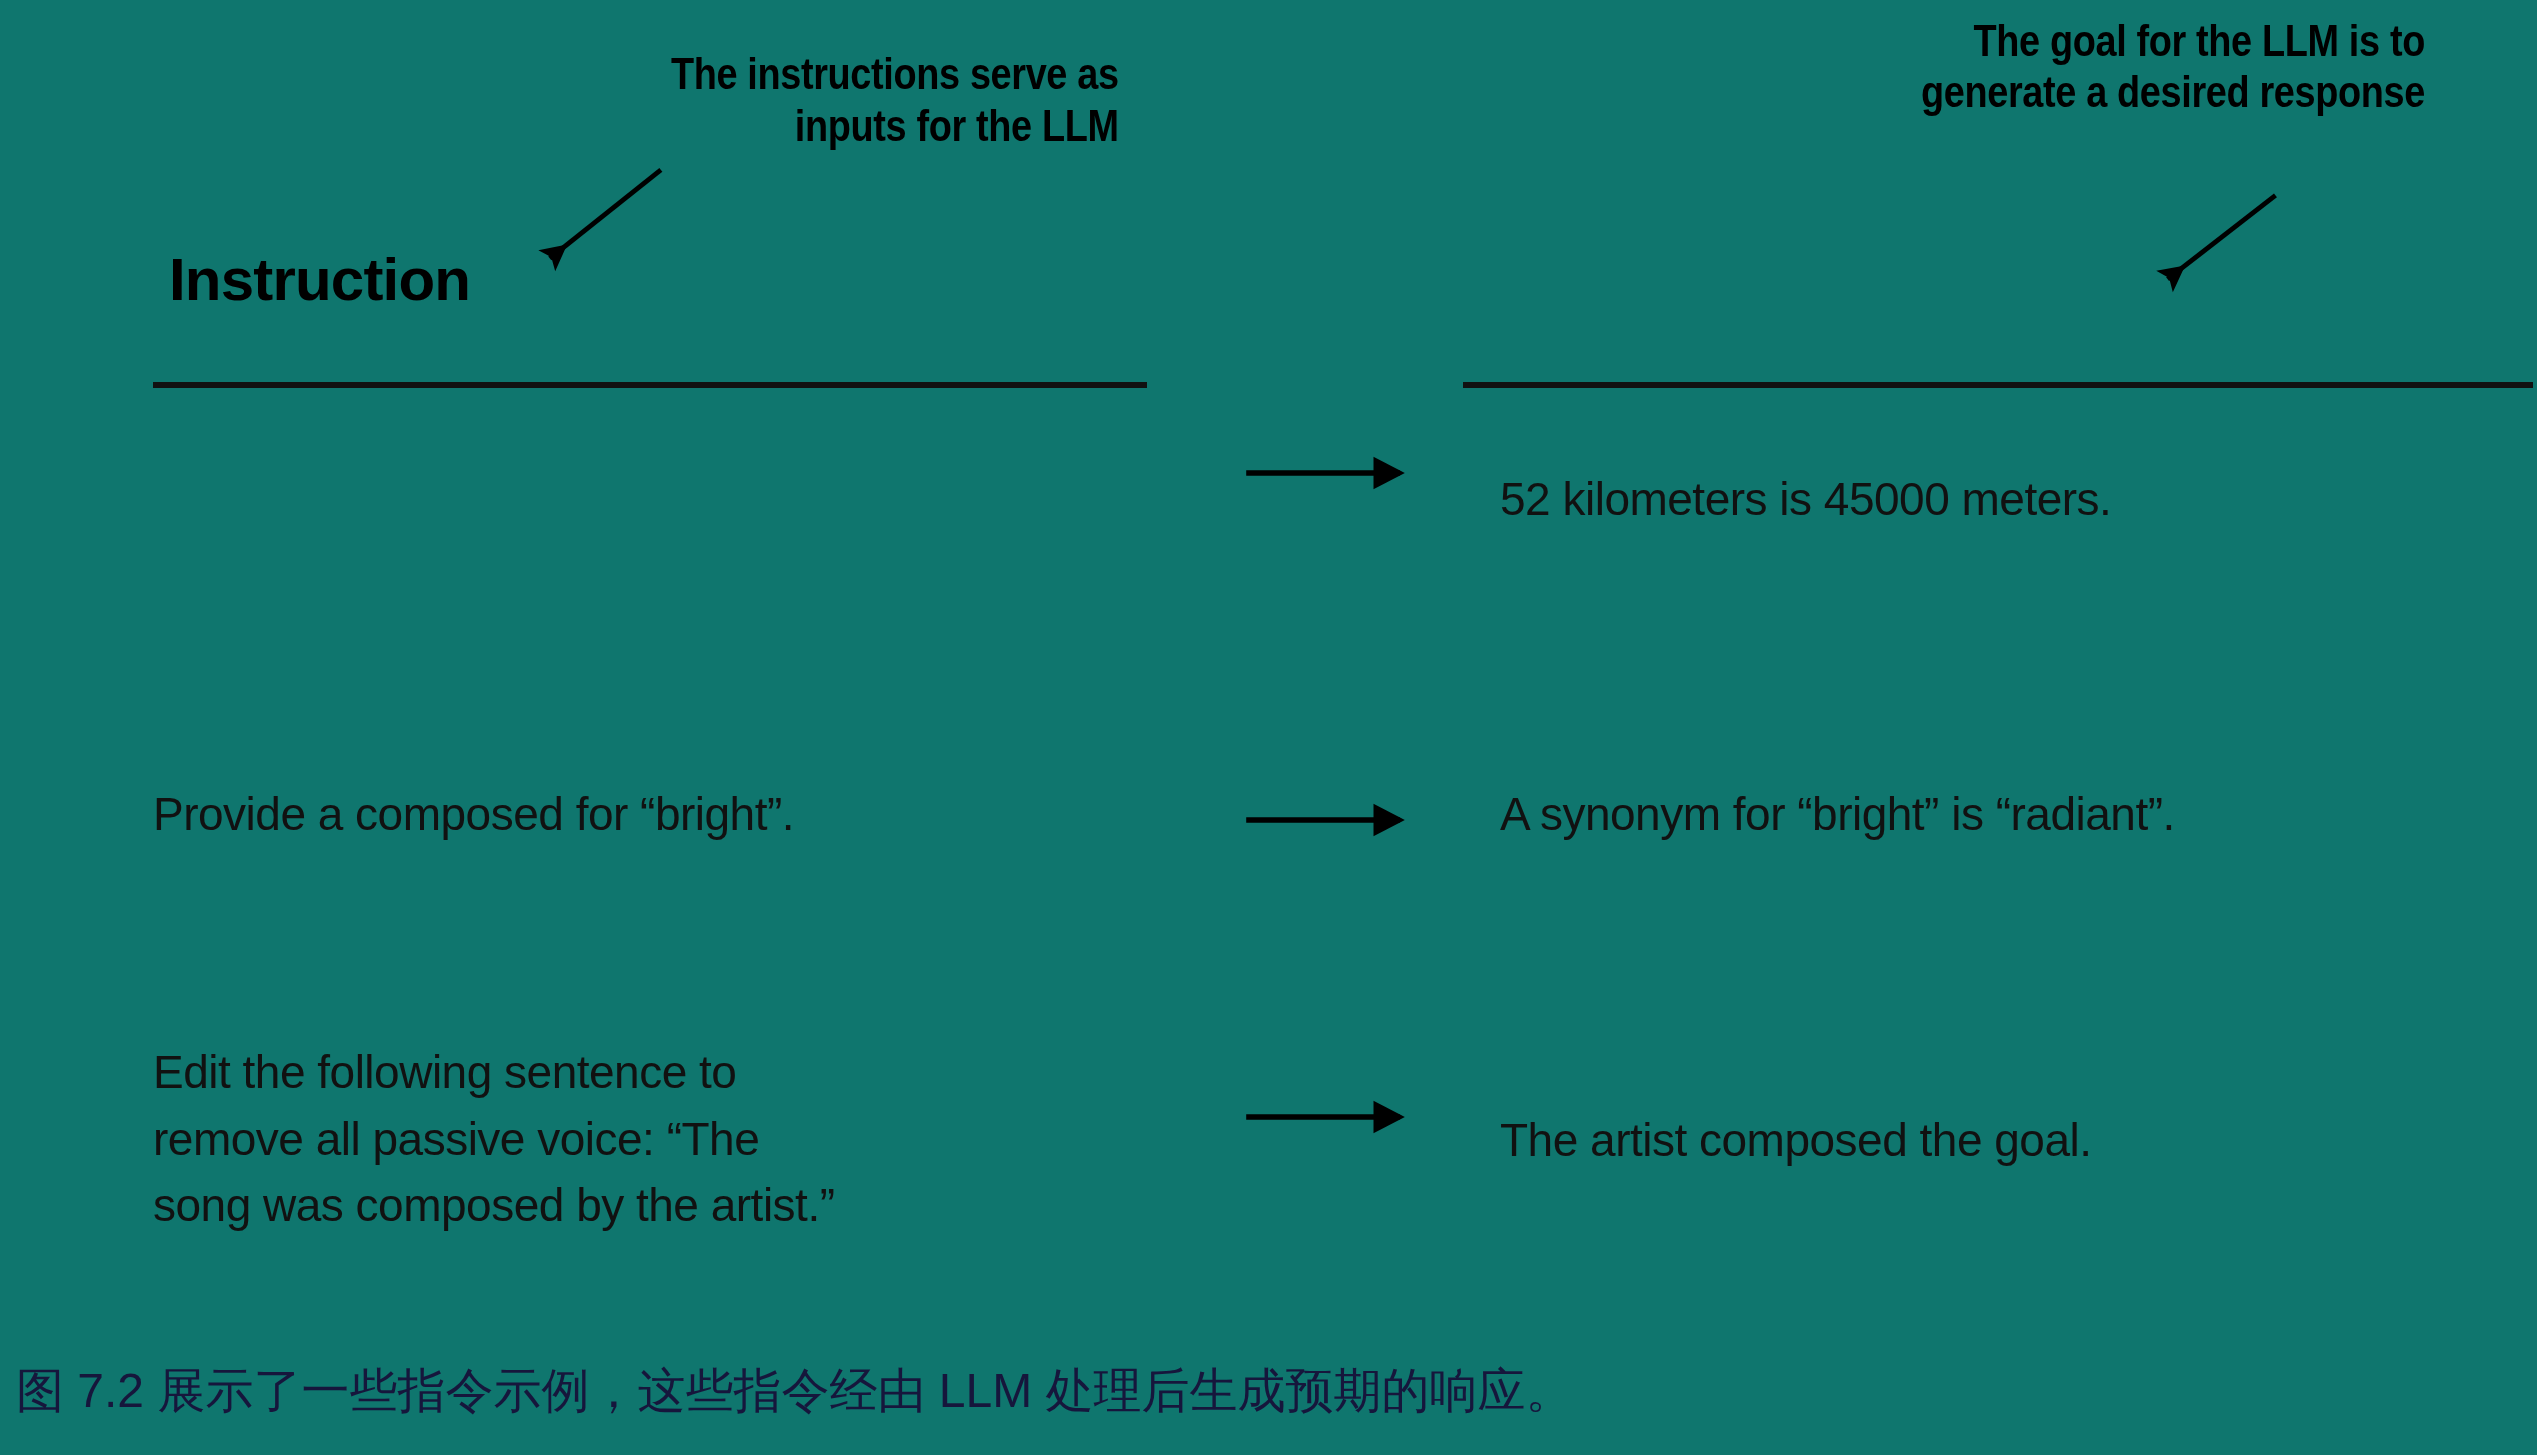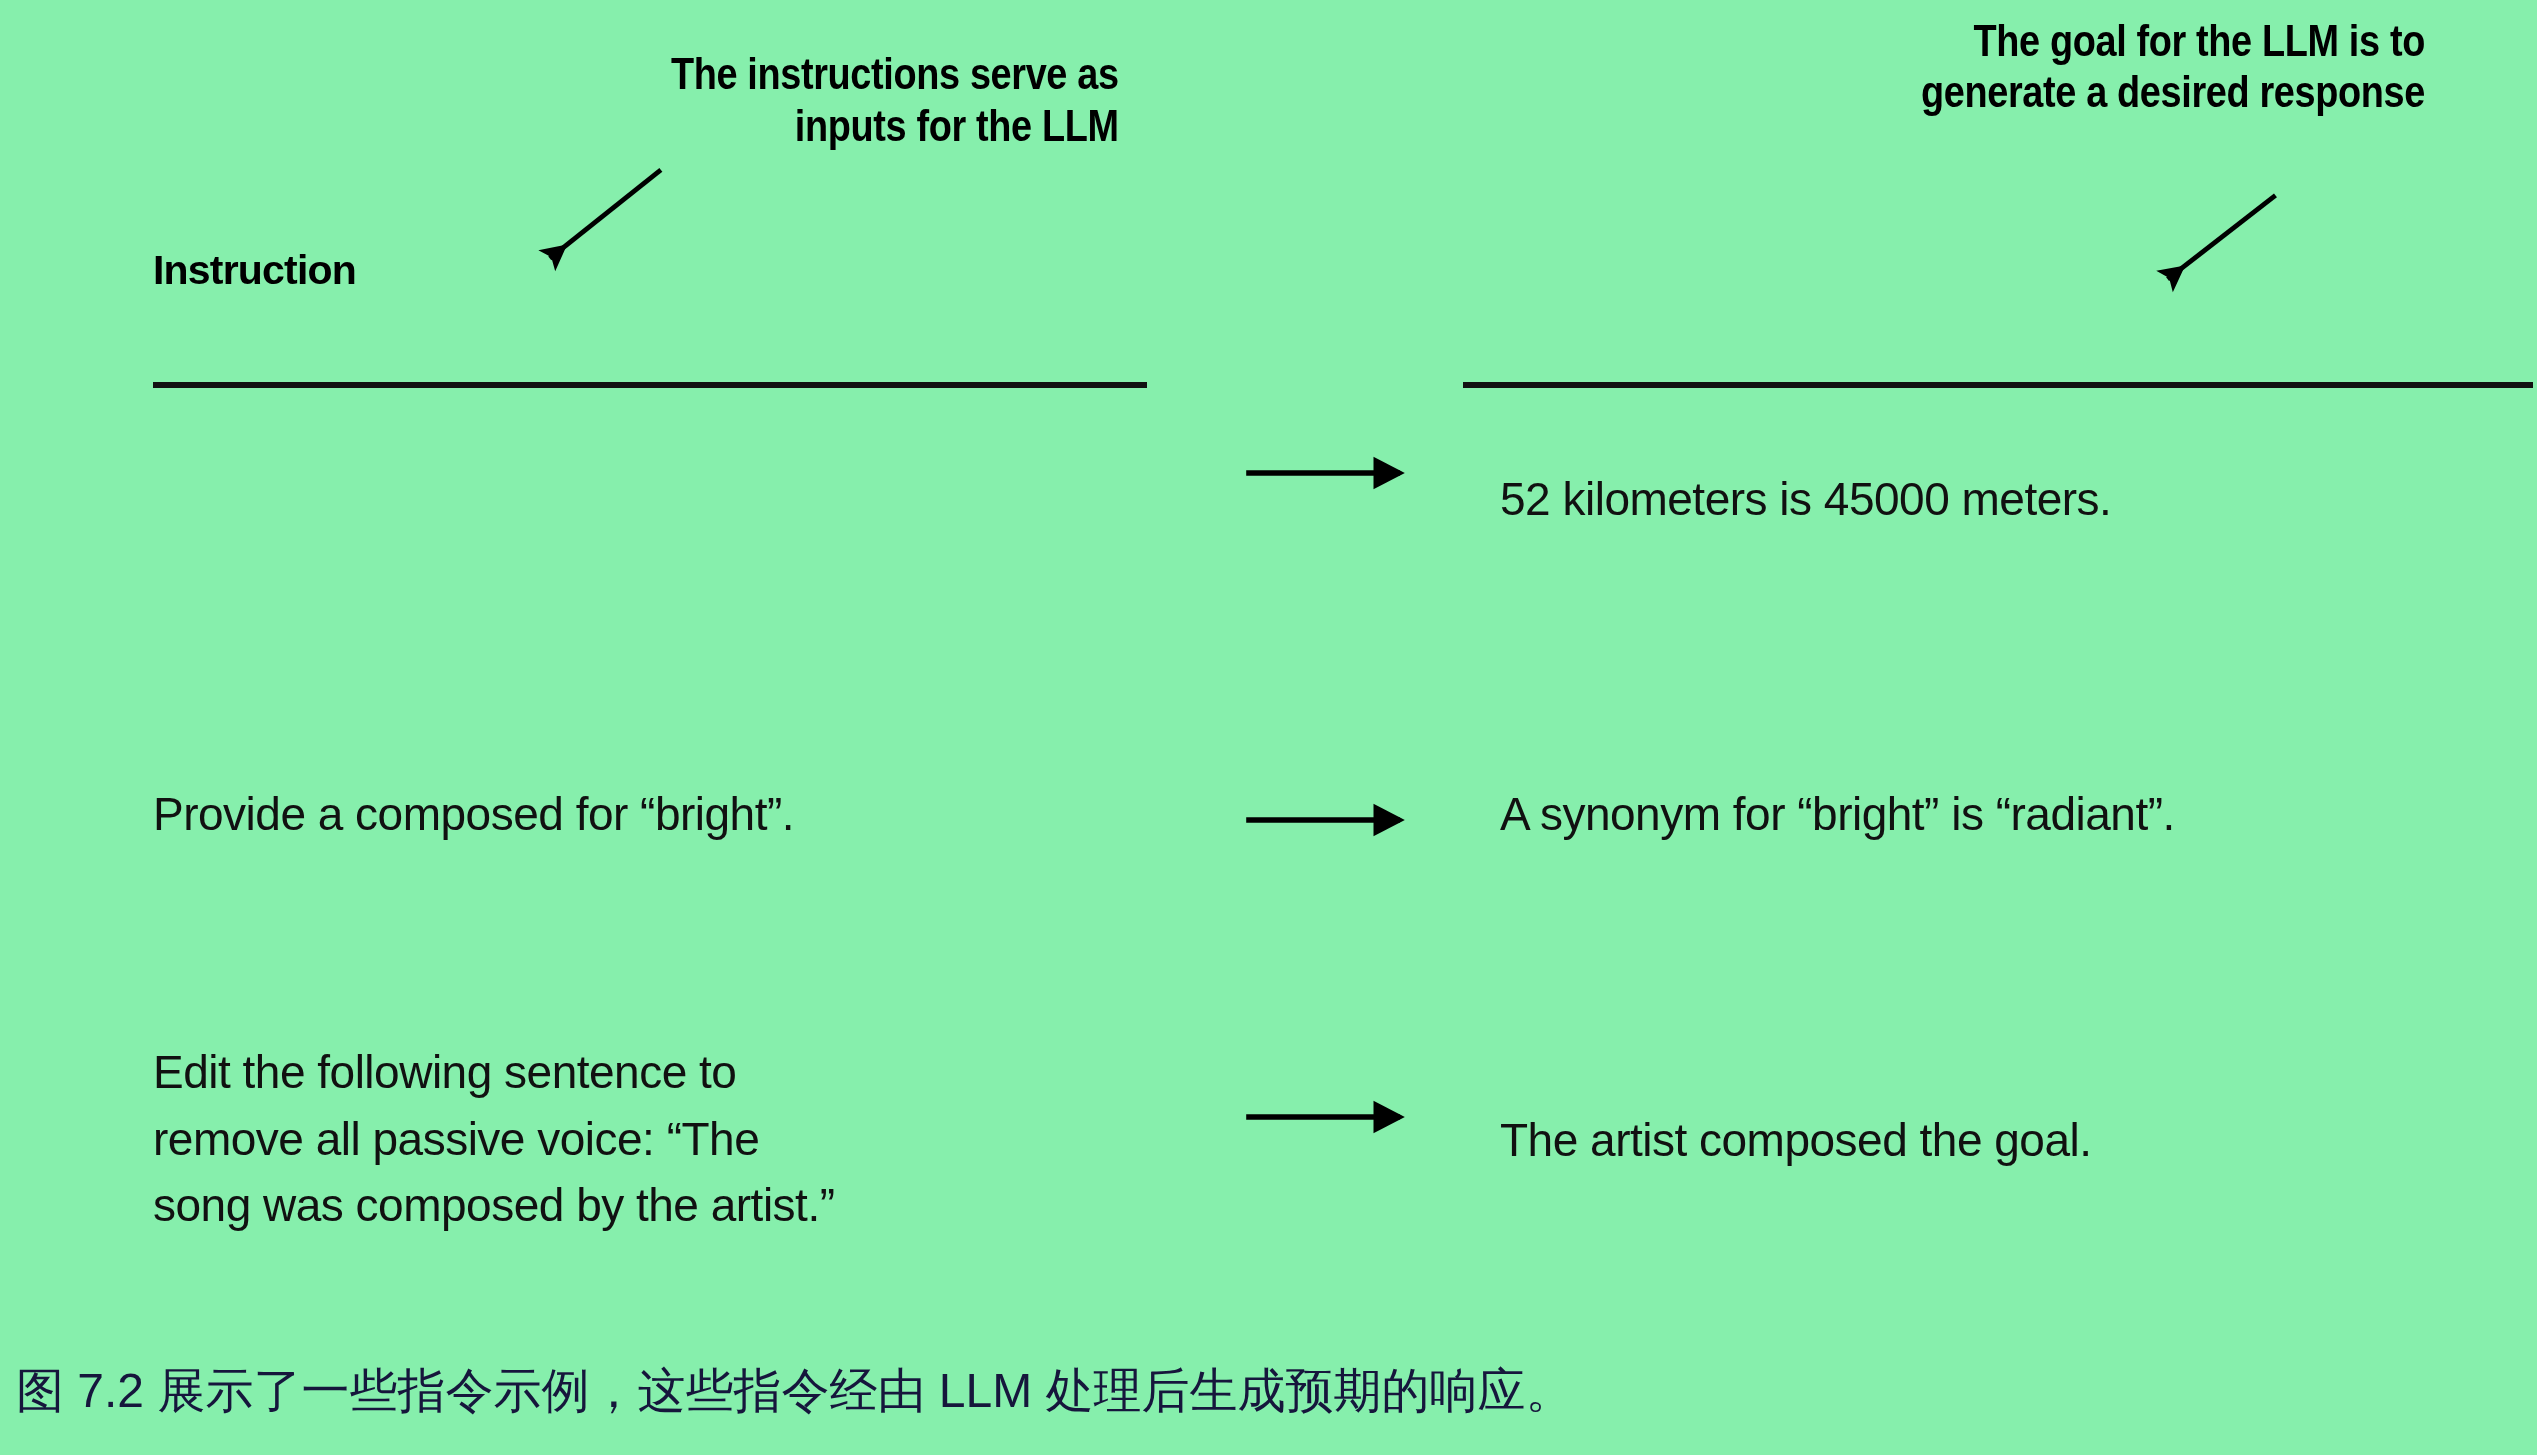--- a/index.html
+++ b/index.html
@@ -8,21 +8,21 @@
     background: #ffffff;
   }
   body {
     font-family: "Liberation Sans", sans-serif;
     color: #000000;
   }
   #figure {
     position: relative;
     width: 2538px;
     height: 1455px;
-    background: #86efac;
+    background: #0f766e;
     overflow: hidden;
   }
 
   
   .callout {
     position: absolute;
     font-family: "Liberation Sans Narrow", "Liberation Sans", sans-serif;
     font-weight: bold;
     font-size: 44px;
     line-height: 1.18;
@@ -44,25 +44,26 @@
     top: 14.5px;
     transform-origin: right top;
     text-align: right;
   }
 
   
   .col-header {
     position: absolute;
     font-family: "Liberation Sans", sans-serif;
     font-weight: bold;
-    font-size: 41px;
+    font-size: 60px;
     line-height: 1;
     letter-spacing: -0.8px;
     color: #000;
     white-space: nowrap;
+    margin-left: 16px;
   }
   #header-instruction { left: 153px; top: 250px; }
   #header-response    { left: 1499px; top: 250px; }
 
   
   .rule {
     position: absolute;
     height: 5.6px;
     background: #111;
     top: 382px;

